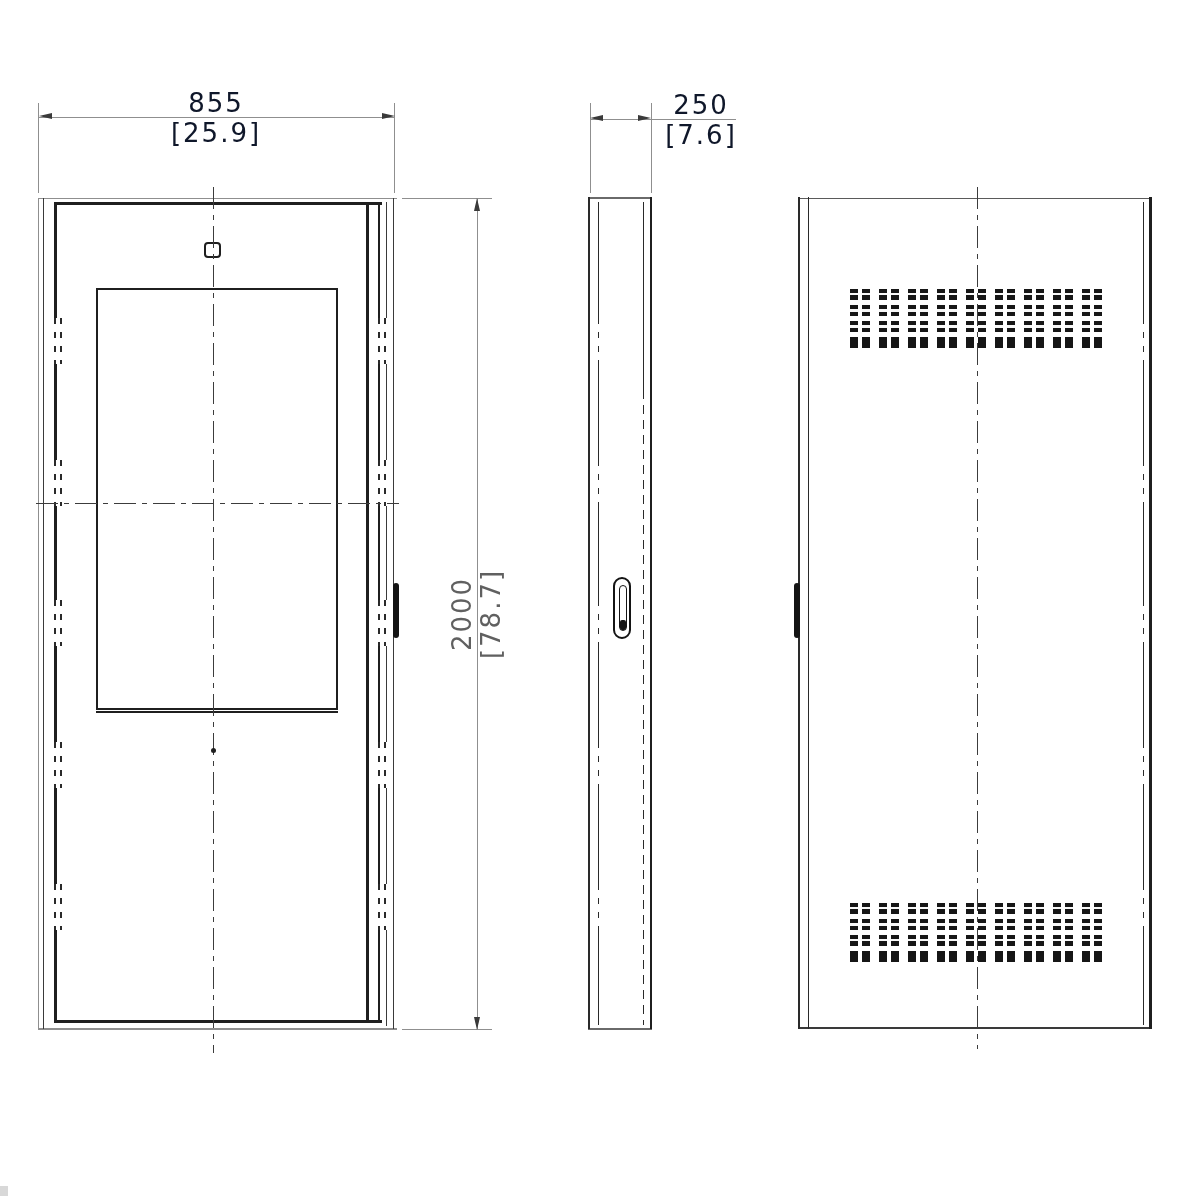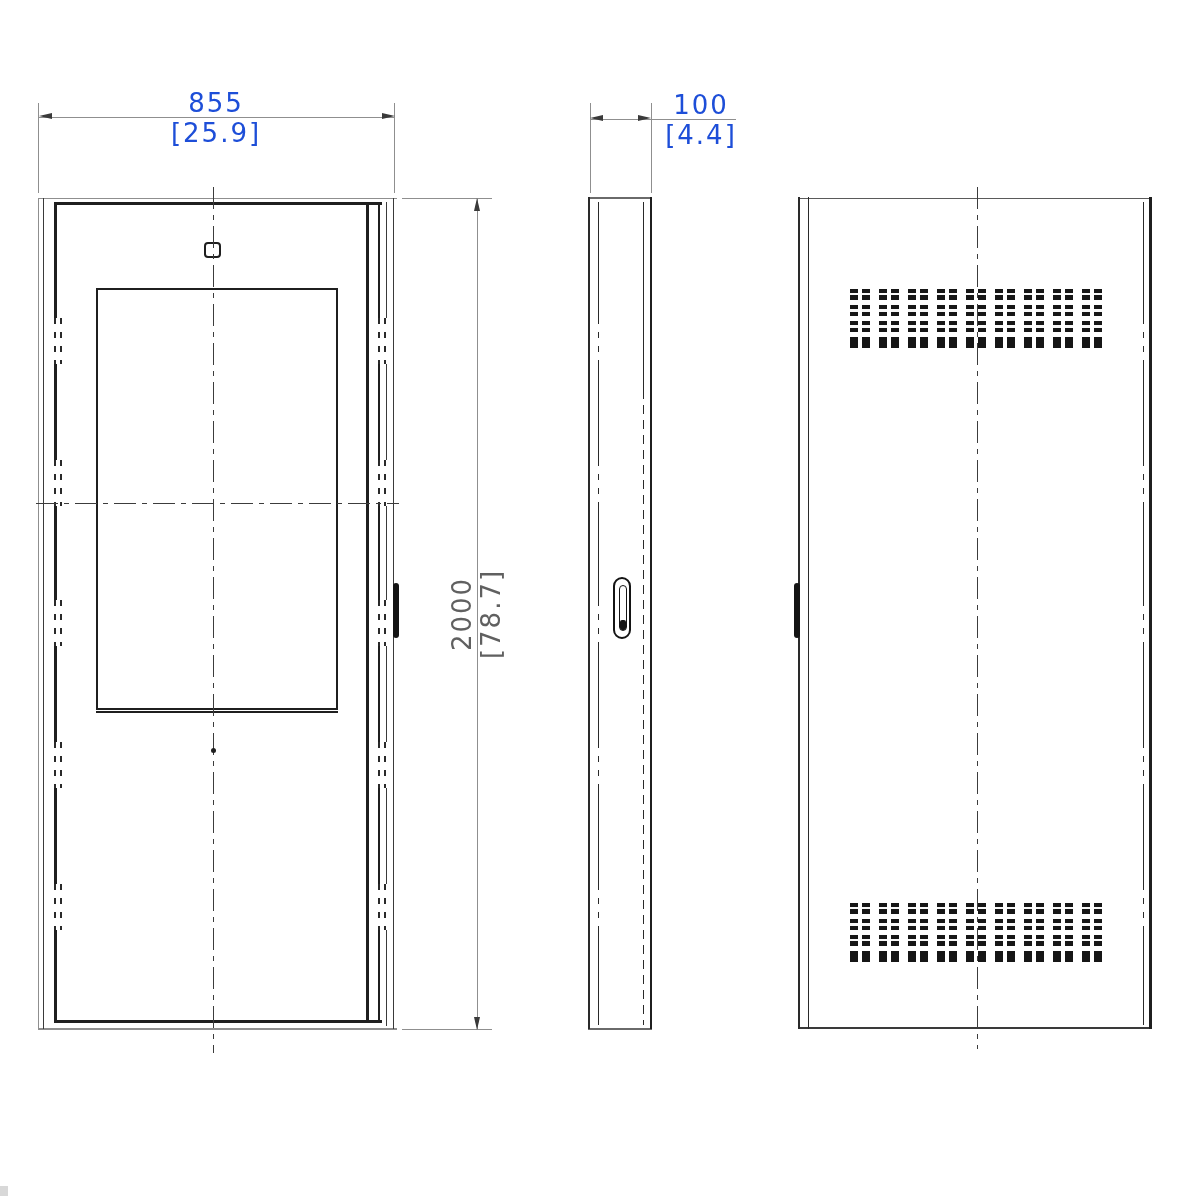--- a/index.html
+++ b/index.html
@@ -1,19 +1,19 @@
 <!DOCTYPE html>
 <html><head>
 <meta charset="utf-8">
 <style>
   html,body{margin:0;padding:0;background:#ffffff;}
   .canvas{position:relative;width:1200px;height:1200px;background:#ffffff;overflow:hidden;
           font-family:"DejaVu Sans","Liberation Sans",sans-serif;}
   .ln{position:absolute;}
-  .dim-text{position:absolute;color:#1d4ed8;font-size:26px;letter-spacing:2px;text-align:center;
+  .dim-text{position:absolute;color:#0f172a;font-size:26px;letter-spacing:2px;text-align:center;
             font-weight:400;white-space:nowrap;}
   .arr{position:absolute;width:0;height:0;}
   .arr-left{border-top:3.5px solid transparent;border-bottom:3.5px solid transparent;border-right:13px solid #3a3a3a;}
   .arr-right{border-top:3.5px solid transparent;border-bottom:3.5px solid transparent;border-left:13px solid #3a3a3a;}
   .arr-up{border-left:3.5px solid transparent;border-right:3.5px solid transparent;border-bottom:13px solid #3a3a3a;}
   .arr-down{border-left:3.5px solid transparent;border-right:3.5px solid transparent;border-top:13px solid #3a3a3a;}
   .cl-v{width:1.3px;background:repeating-linear-gradient(to bottom,#3c3c3c 0 22px,transparent 22px 28px,#3c3c3c 28px 33px,transparent 33px 39px);}
   .cl-h{height:1.3px;background:repeating-linear-gradient(to right,#3c3c3c 0 22px,transparent 22px 28px,#3c3c3c 28px 33px,transparent 33px 39px);}
   .dashed-v{width:1.3px;background:repeating-linear-gradient(to bottom,#2a2a2a 0 9px,transparent 9px 15px);}
   
@@ -50,22 +50,22 @@
     <div class="dim-text" style="left:146px;top:88px;width:140px;">855</div>
     <div class="dim-text" style="left:146px;top:118px;width:140px;">[25.9]</div>
   </div>
 
   <div>
     <div class="ln" style="left:589.5px;top:103px;width:1px;height:90px;background:#8f8f8f;"></div>
     <div class="ln" style="left:650.5px;top:103px;width:1px;height:90px;background:#8f8f8f;"></div>
     <div class="ln" style="left:589.5px;top:118.5px;width:146px;height:1px;background:#8f8f8f;"></div>
     <div class="arr arr-left" style="left:590px;top:115px;"></div>
     <div class="arr arr-right" style="left:638px;top:115px;"></div>
-    <div class="dim-text" style="left:641px;top:90px;width:120px;">100</div>
-    <div class="dim-text" style="left:641px;top:120px;width:120px;">[4.4]</div>
+    <div class="dim-text" style="left:641px;top:90px;width:120px;">250</div>
+    <div class="dim-text" style="left:641px;top:120px;width:120px;">[7.6]</div>
   </div>
 
   <div>
     <div class="ln" style="left:402px;top:197.5px;width:90px;height:1px;background:#8f8f8f;"></div>
     <div class="ln" style="left:402px;top:1029px;width:90px;height:1px;background:#8f8f8f;"></div>
     <div class="ln" style="left:476.5px;top:198px;width:1px;height:832px;background:#8f8f8f;"></div>
     <div class="arr arr-up" style="left:473.5px;top:198px;"></div>
     <div class="arr arr-down" style="left:473.5px;top:1017px;"></div>
     <div class="rot-dim">
       <div>2000</div>

